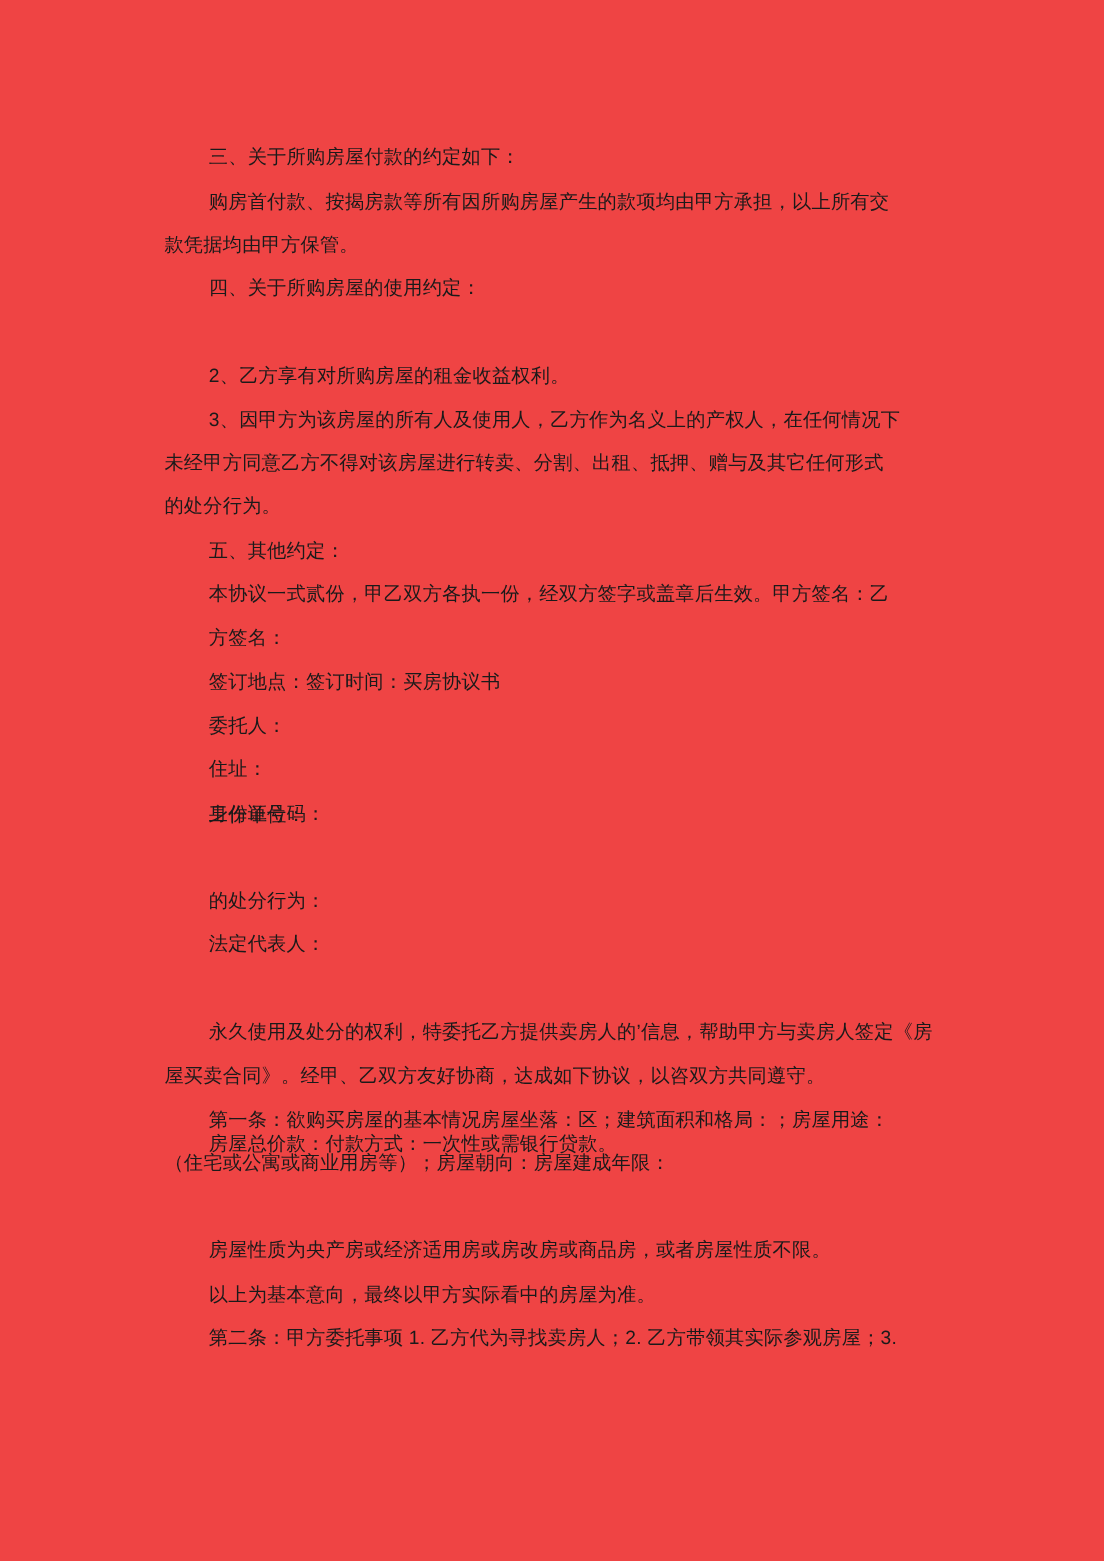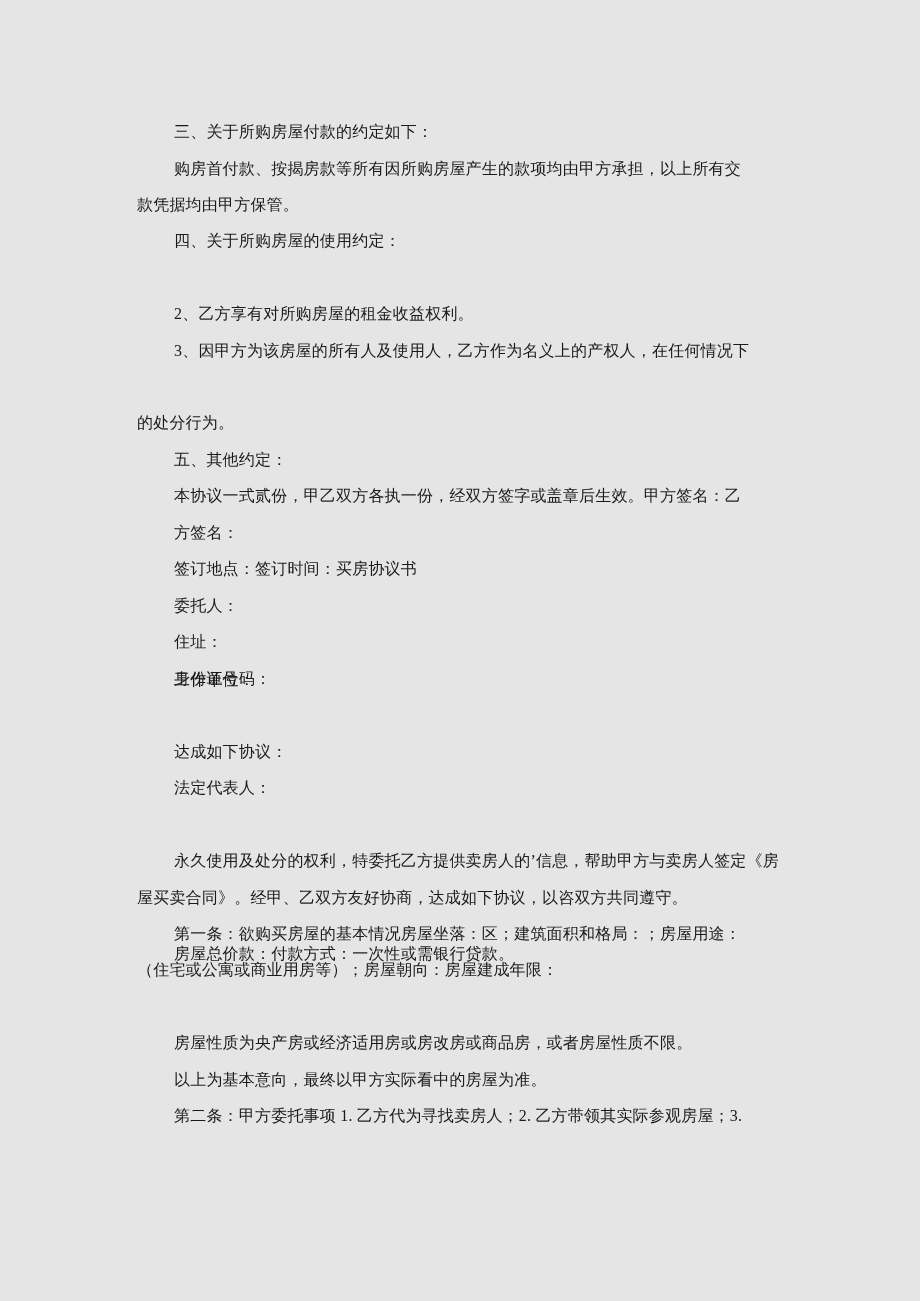--- a/index.html
+++ b/index.html
@@ -1,20 +1,20 @@
 <!DOCTYPE html>
 <html><head>
   <meta charset="utf-8">
   <style>
     html, body { margin: 0; padding: 0; background: #ffffff; }
     body { width: 920px; height: 1301px; position: relative; overflow: hidden; }
     .page {
       position: absolute; left: 0; top: 0; width: 920px; height: 1301px;
-      background: #e5e5e5;
-      font-family: Liberation Serif, serif;
+      background: #ef4444;
+      font-family: Liberation Sans, sans-serif;
       color: #1a1a1a;
     }
     .line {
       position: absolute;
       left: 137px;
       width: 640px;
       height: 24px;
       font-size: 16px;
       line-height: 24px;
       white-space: nowrap;
@@ -25,30 +25,31 @@
 </head>
 <body>
 
 <div class="page">
   <div class="line indent" style="top:120px">三、关于所购房屋付款的约定如下：</div>
   <div class="line indent" style="top:157px">购房首付款、按揭房款等所有因所购房屋产生的款项均由甲方承担，以上所有交</div>
   <div class="line" style="top:193px">款凭据均由甲方保管。</div>
   <div class="line indent" style="top:229px">四、关于所购房屋的使用约定：</div>
   <div class="line indent" style="top:302px">2、乙方享有对所购房屋的租金收益权利。</div>
   <div class="line indent" style="top:339px">3、因甲方为该房屋的所有人及使用人，乙方作为名义上的产权人，在任何情况下</div>
+  <div class="line" style="top:375px">未经甲方同意乙方不得对该房屋进行转卖、分割、出租、抵押、赠与及其它任何形式</div>
   <div class="line" style="top:411px">的处分行为。</div>
   <div class="line indent" style="top:448px">五、其他约定：</div>
   <div class="line indent" style="top:484px">本协议一式贰份，甲乙双方各执一份，经双方签字或盖章后生效。甲方签名：乙</div>
   <div class="line indent" style="top:521px">方签名：</div>
   <div class="line indent" style="top:594px">委托人：</div>
   <div class="line indent" style="top:557px">签订地点：签订时间：买房协议书</div>
   <div class="line indent" style="top:630px">住址：</div>
   <div class="line indent" style="top:667px">身份证号码：</div>
   <div class="line indent" style="top:668px">工作单位：</div>
-  <div class="line indent" style="top:740px">达成如下协议：</div>
+  <div class="line indent" style="top:740px">的处分行为：</div>
   <div class="line indent" style="top:776px">法定代表人：</div>
   <div class="line indent" style="top:849px">永久使用及处分的权利，特委托乙方提供卖房人的’信息，帮助甲方与卖房人签定《房</div>
   <div class="line" style="top:886px">屋买卖合同》。经甲、乙双方友好协商，达成如下协议，以咨双方共同遵守。</div>
   <div class="line indent" style="top:922px">第一条：欲购买房屋的基本情况房屋坐落：区；建筑面积和格局：；房屋用途：</div>
   <div class="line" style="top:958px">（住宅或公寓或商业用房等）；房屋朝向：房屋建成年限：</div>
   <div class="line indent" style="top:942px">房屋总价款：付款方式：一次性或需银行贷款。</div>
   <div class="line indent" style="top:1031px">房屋性质为央产房或经济适用房或房改房或商品房，或者房屋性质不限。</div>
   <div class="line indent" style="top:1068px">以上为基本意向，最终以甲方实际看中的房屋为准。</div>
   <div class="line indent" style="top:1104px">第二条：甲方委托事项 1. 乙方代为寻找卖房人；2. 乙方带领其实际参观房屋；3.</div>
 </div>

